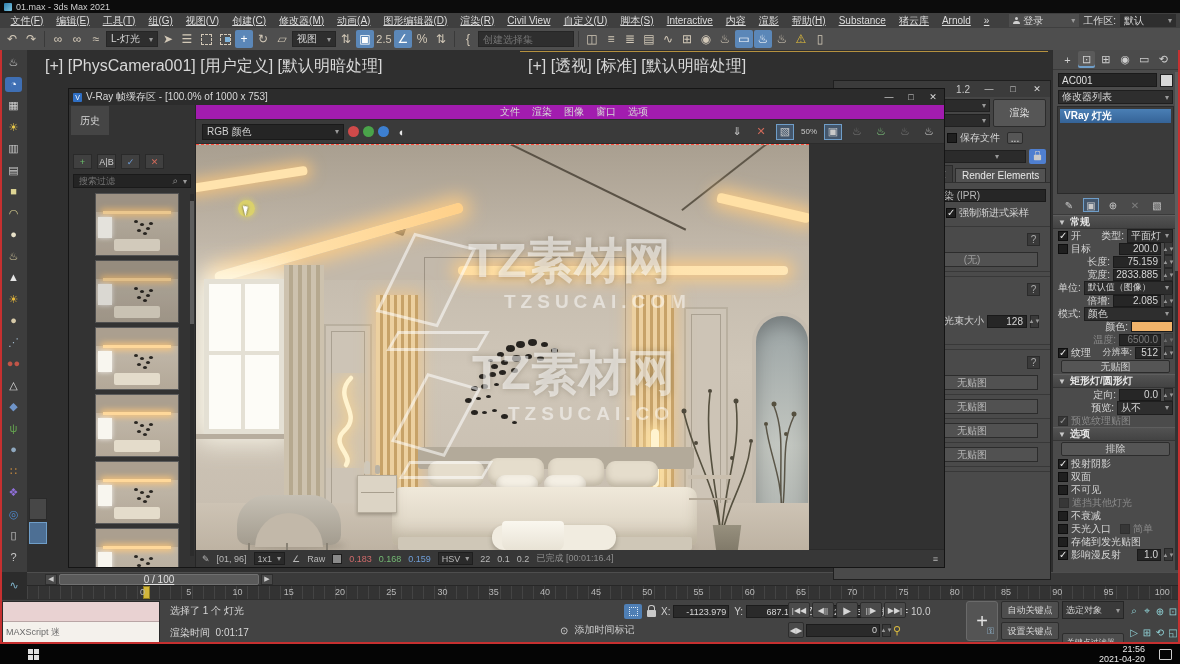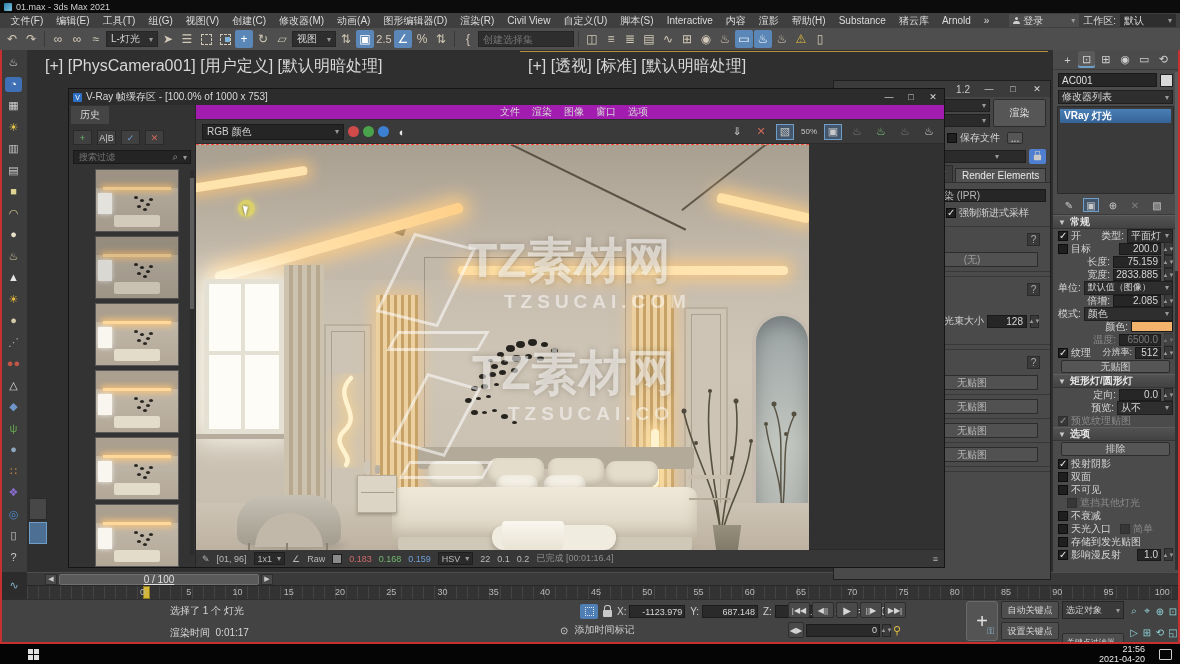--- a/index.html
+++ b/index.html
@@ -62,21 +62,21 @@
   .spin{width:9px;height:13px;background:#3a3a3a;border:1px solid #272727;color:#9a9a9a;font-size:6px;display:flex;flex-direction:column;align-items:center;justify-content:center;line-height:1;flex:none;}
   .fld{background:#262626;border:1px solid #1a1a1a;height:13px;display:flex;align-items:center;justify-content:flex-end;padding:0 3px;color:#d6d6d6;}
 
   
   #vfb{position:absolute;left:68px;top:88px;width:877px;height:480px;background:#393939;border:1px solid #151515;z-index:10;display:flex;flex-direction:column;}
   #vfb-title{height:16px;background:#2c2c2c;display:flex;align-items:center;padding-left:4px;gap:4px;color:#d8d8d8;}
   .vfb-logo{width:9px;height:9px;background:#2f6fc4;color:#fff;font-size:7px;display:flex;align-items:center;justify-content:center;border-radius:1px;}
   #vfb-title .right{margin-left:auto;display:flex;}
   #vfb-body{flex:1;display:flex;min-height:0;}
   #vfb-hist{width:127px;background:#333;border-right:1px solid #262626;display:flex;flex-direction:column;}
-  .hist-tab{width:38px;height:18px;background:#454545;color:#d9d9d9;display:flex;align-items:center;justify-content:center;margin:1px 0 3px 2px;}
+  .hist-tab{width:38px;height:29px;background:#454545;color:#d9d9d9;display:flex;align-items:center;justify-content:center;margin:1px 0 16px 2px;}
   .hist-icons{display:flex;gap:5px;padding:3px 4px;}
   .hico{width:19px;height:15px;background:#404040;border:1px solid #2a2a2a;display:flex;align-items:center;justify-content:center;font-size:9px;color:#cfcfcf;}
   .hist-search{display:flex;align-items:center;margin:2px 4px;background:#242424;border:1px solid #1a1a1a;height:14px;padding:0 3px;gap:2px;}
   .hist-search input{flex:1;background:transparent;border:none;color:#9a9a9a;font-size:9px;outline:none;width:60px;}
   #thumbs{flex:1;overflow:hidden;position:relative;padding:3px 6px 0 26px;}
   .thumb{position:relative;width:84px;height:63px;margin-bottom:4px;border:1px solid #5a5a5a;background:linear-gradient(#c7beb0,#b3a898);overflow:hidden;}
   .thumb .t-ceil{position:absolute;left:0;top:0;width:100%;height:30%;background:#ab9f8f;}
   .thumb .t-glow{position:absolute;left:8%;top:28%;width:84%;height:3px;background:#ffd89a;box-shadow:0 0 6px 2px rgba(255,200,120,.9);}
   .thumb .t-win{position:absolute;left:3%;top:38%;width:17%;height:34%;background:#f8f6ef;box-shadow:0 0 5px rgba(255,255,255,.8);}
   .thumb .t-fish{position:absolute;left:46%;top:42%;width:4px;height:3px;border-radius:50%;background:#2a2722;box-shadow:6px 3px 0 #2a2722,12px 7px 0 #2a2722,3px 9px 0 #2a2722,9px 12px 0 #2a2722,15px 2px 0 #2a2722;}
@@ -188,21 +188,21 @@
   #ticks{position:absolute;left:113px;top:1px;width:1030px;display:flex;justify-content:space-between;color:#b9b9b9;font-size:9px;}
   #frame-marker{position:absolute;left:116px;top:0;width:7px;height:13px;background:#d2b63a;border:1px solid #8f7c1f;}
   #track-ico{position:absolute;left:4px;top:573px;width:20px;height:24px;color:#7fb2c9;font-size:11px;display:flex;align-items:center;justify-content:center;}
 
   
   #statusbar{position:absolute;left:0;top:599px;width:1180px;height:44px;background:#434343;border-top:1px solid #2e2e2e;color:#cfcfcf;}
   #mxs{position:absolute;left:2px;top:1px;width:158px;height:41px;border:1px solid #2a2a2a;}
   #mxs .pink{height:20px;background:#e9d2d2;border-bottom:1px solid #b9a5a5;}
   #mxs .white{height:20px;background:#f4f1ec;color:#6a6a6a;font-size:9px;display:flex;align-items:center;padding:0 3px;}
   .st-line{position:absolute;left:170px;font-size:10px;color:#d6d6d6;white-space:nowrap;}
-  #st-mid{position:absolute;left:580px;top:2px;display:flex;align-items:center;gap:5px;height:19px;}
+  #st-mid{position:absolute;left:624px;top:2px;display:flex;align-items:center;gap:5px;height:19px;}
   .iso{width:18px;height:15px;background:#4f7fb5;border-radius:2px;display:flex;align-items:center;justify-content:center;}
   .iso .sq{width:9px;height:9px;border:1px dotted #dce8f4;}
   .lock{width:9px;height:7px;background:#c9c9c9;border-radius:1px;position:relative;margin-top:4px;}
   .lock:before{content:"";position:absolute;left:1px;top:-5px;width:5px;height:5px;border:1.5px solid #c9c9c9;border-bottom:none;border-radius:3px 3px 0 0;}
   .coord input{width:56px;height:13px;background:#2a2a2a;border:1px solid #1c1c1c;color:#d6d6d6;font-size:9px;text-align:right;padding:0 2px;}
   #st-row2-mid{position:absolute;left:560px;top:23px;display:flex;align-items:center;gap:6px;}
   #playback{position:absolute;left:788px;top:2px;display:flex;gap:2px;}
   .pb{width:22px;height:16px;background:#4a4a4a;border:1px solid #2d2d2d;border-radius:2px;color:#d6d6d6;font-size:8px;display:flex;align-items:center;justify-content:center;}
   .pb.play{font-size:10px;}
   #pb2{position:absolute;left:788px;top:22px;display:flex;gap:2px;align-items:center;}
@@ -231,21 +231,21 @@
 <body>
 
 <div id="stage">
 
   <div id="titlebar">
     <span class="app-logo"></span>
     <span>01.max - 3ds Max 2021</span>
   </div>
 
   <div id="menubar">
-    <span id="menu-items" style="display:flex;height:100%;">
+    <span id="menu-items" style="display:flex;height:100%;text-decoration:underline;">
         <span class="mi">文件(F)</span>
         <span class="mi">编辑(E)</span>
         <span class="mi">工具(T)</span>
         <span class="mi">组(G)</span>
         <span class="mi">视图(V)</span>
         <span class="mi">创建(C)</span>
         <span class="mi">修改器(M)</span>
         <span class="mi">动画(A)</span>
         <span class="mi">图形编辑器(D)</span>
         <span class="mi">渲染(R)</span>
@@ -823,21 +823,21 @@
         <span>投射阴影</span>
       </div>
     <div class="crow">
         <span class="cb"></span>
         <span>双面</span>
       </div>
     <div class="crow">
         <span class="cb"></span>
         <span>不可见</span>
       </div>
-    <div class="crow dis" style="padding-left:14px;">
+    <div class="crow dis" style="padding-left:6px;">
         <span class="cb dis"></span>
         <span>遮挡其他灯光</span>
       </div>
     <div class="crow">
         <span class="cb"></span>
         <span>不衰减</span>
       </div>
     <div class="crow">
         <span class="cb"></span>
         <span>天光入口</span>
@@ -884,20 +884,24 @@
         <span>75</span>
         <span>80</span>
         <span>85</span>
         <span>90</span>
         <span>95</span>
         <span>100</span>
       </span>
   </div>
 
   <div id="statusbar">
+    <div id="mxs">
+      <div class="pink"></div>
+      <div class="white">MAXScript 迷</div>
+    </div>
     <span class="st-line" style="top:4px;">选择了 1 个 灯光</span>
     <span class="st-line" style="top:26px;">
       <span>渲染时间</span>&nbsp;&nbsp;<span>0:01:17</span>
     </span>
     <div id="st-mid">
       <span class="iso">
           <span class="sq"></span>
         </span>
       <span class="lock"></span>
       <span class="coord"><span>X:</span> <input value="-1123.979" style=""></span>

